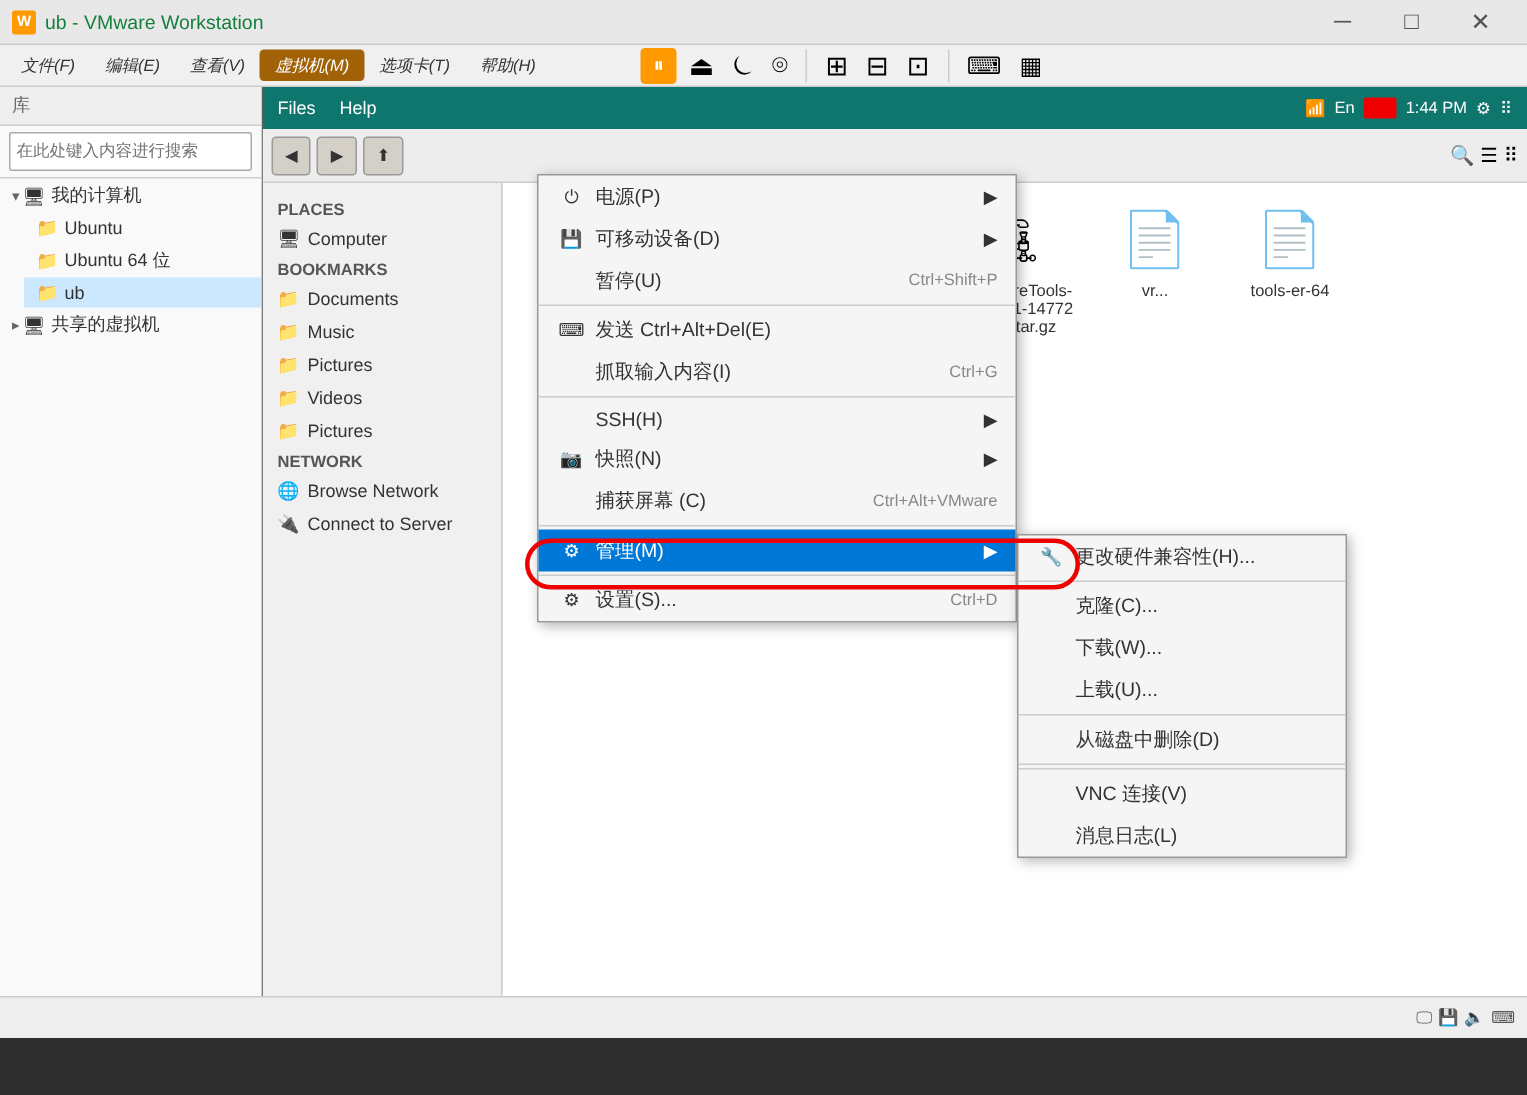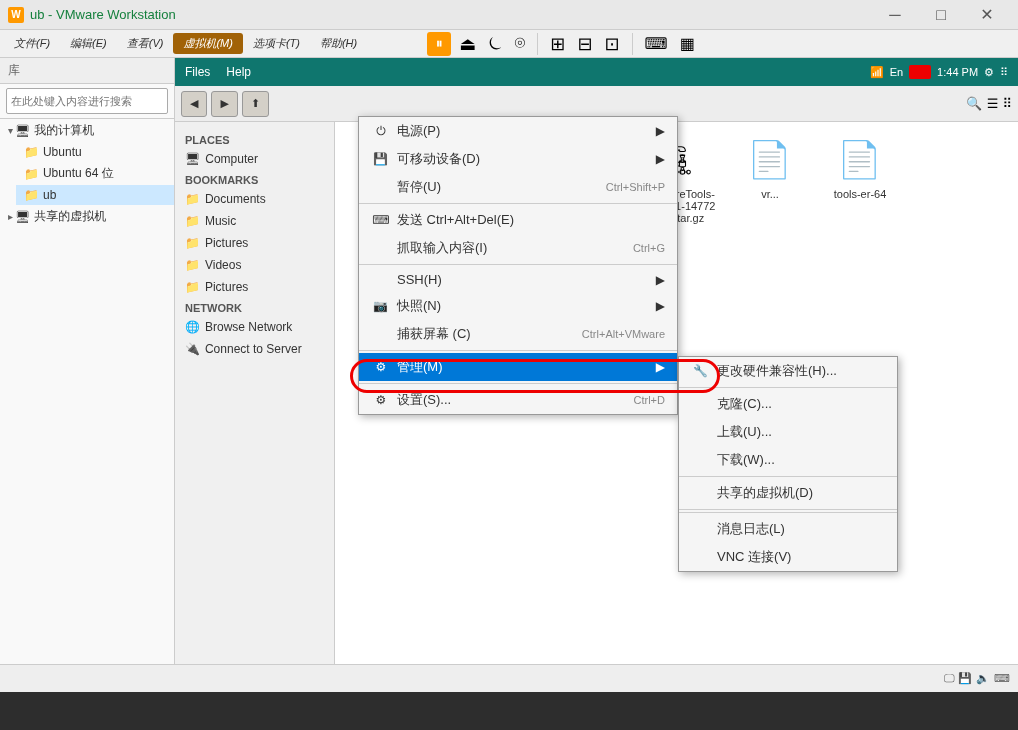--- a/index.html
+++ b/index.html
@@ -617,40 +617,40 @@
           <span class="item-icon">🔧</span>
           <span>更改硬件兼容性(H)...</span>
         </div>
         <div class="dropdown-separator"></div>
         <div class="dropdown-item">
           <span class="item-icon"></span>
           <span>克隆(C)...</span>
         </div>
         <div class="dropdown-item">
           <span class="item-icon"></span>
+          <span>下载(W)...</span>
+        </div>
+        <div class="dropdown-item">
+          <span class="item-icon"></span>
           <span>上载(U)...</span>
         </div>
-        <div class="dropdown-item">
-          <span class="item-icon"></span>
-          <span>下载(W)...</span>
-        </div>
-        <div class="dropdown-separator"></div>
-        <div class="dropdown-item">
-          <span class="item-icon"></span>
-          <span>共享的虚拟机(D)</span>
-        </div>
-        <div class="dropdown-separator"></div>
-        <div class="dropdown-separator"></div>
+        <div class="dropdown-separator"></div>
+        <div class="dropdown-item">
+          <span class="item-icon"></span>
+          <span>从磁盘中删除(D)</span>
+        </div>
+        <div class="dropdown-separator"></div>
+        <div class="dropdown-separator"></div>
+        <div class="dropdown-item">
+          <span class="item-icon"></span>
+          <span>VNC 连接(V)</span>
+        </div>
         <div class="dropdown-item">
           <span class="item-icon"></span>
           <span>消息日志(L)</span>
-        </div>
-        <div class="dropdown-item">
-          <span class="item-icon"></span>
-          <span>VNC 连接(V)</span>
         </div>
       </div>
 
       <div class="reinstall-circle"></div>
 
     </div>
   </div>
 </div>
 
 <div class="statusbar">

